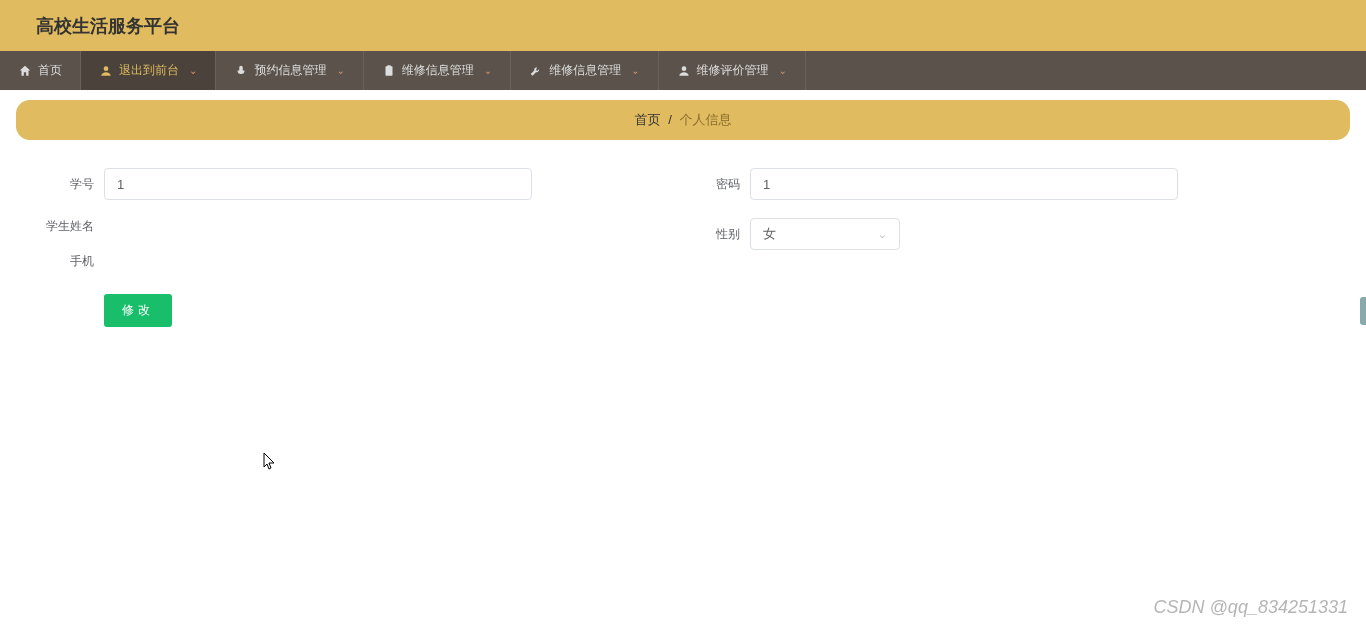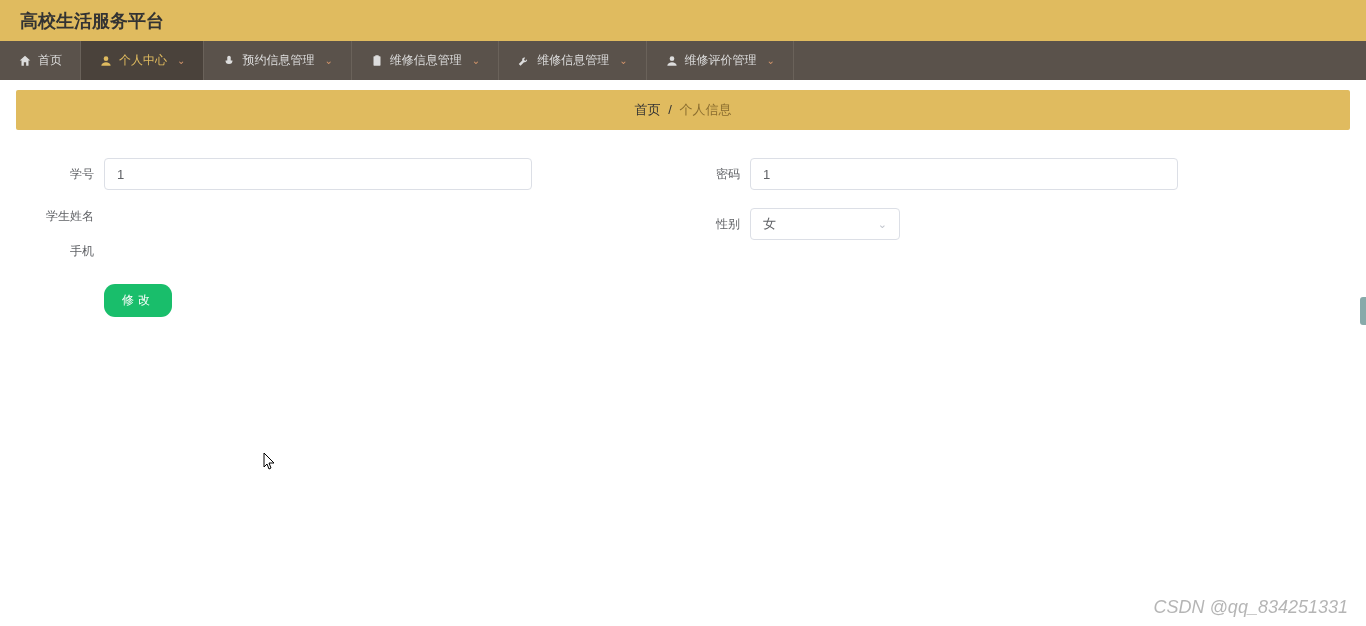--- a/index.html
+++ b/index.html
@@ -1,23 +1,23 @@
 <!DOCTYPE html>
 <html><head>
   <meta charset="utf-8">
   <style>
     * { margin: 0; padding: 0; box-sizing: border-box; }
     body { font-family: "Microsoft YaHei", Arial, sans-serif; font-size: 13px; color: #333; background: #fff; }
     
     .header {
       background: #e0bb5f;
-      height: 41px;
+      height: 51px;
       display: flex;
       align-items: center;
-      padding: 0 20px;
+      padding: 0 36px;
       justify-content: space-between;
     }
     .header-title { font-size: 18px; font-weight: bold; color: #333; }
     .header-right { display: flex; gap: 20px; font-size: 13px; }
     .header-right span { cursor: pointer; }
     
     .navbar {
       background: #5a524b;
       height: 39px;
       display: flex;
@@ -36,21 +36,21 @@
     .nav-item.active { background: #4a423b; color: #e0bb5f; }
     .nav-icon { width: 14px; height: 14px; display: inline-block; }
     .chevron { color: #d4956a; font-size: 10px; margin-left: 4px; }
     
     .content { padding: 10px 16px; }
     .breadcrumb {
       background: #e0bb5f;
       padding: 11px 0;
       text-align: center;
       font-size: 13px;
-      border-radius: 2px;
+      border-radius: 14px;
     }
     .breadcrumb .sep { margin: 0 4px; }
     .breadcrumb .current { color: #8a6d2f; }
     
     .form-area { padding: 28px 10px; display: flex; gap: 140px; }
     .form-col { flex: 0 0 auto; }
     .form-row { display: flex; align-items: center; margin-bottom: 18px; }
     .form-row.top { align-items: flex-start; }
     .form-label { width: 78px; text-align: right; padding-right: 10px; font-size: 12px; color: #606266; padding-top: 6px;}
     .form-row:not(.top) .form-label { padding-top: 0; text-align: right; }
@@ -82,21 +82,21 @@
     .avatar-check { position: absolute; top: 1px; right: 2px; color: #fff; font-size: 10px; }
     .upload-box {
       width: 105px; height: 105px; border: 1px dashed #d9d9d9;
       border-radius: 4px; display: flex; align-items: center; justify-content: center;
       cursor: pointer; color: #8c939d; font-size: 24px; background: #fbfdff;
     }
     .upload-hint { font-size: 11px; color: #8c8c8c; margin-top: 30px; margin-left: 1px; }
     
     .btn-submit {
       background: #19be6b; color: #fff; border: none;
-      padding: 8px 18px; border-radius: 11px; font-size: 12px;
+      padding: 8px 18px; border-radius: 3px; font-size: 12px;
       cursor: pointer; margin-left: 78px; margin-top: 6px;
       letter-spacing: 4px;
     }
     
     .watermark {
       position: fixed; bottom: 8px; right: 18px;
       font-size: 18px; color: rgba(120,120,120,0.55); font-style: italic;
       font-family: Arial;
     }
     .cursor-ptr { position: fixed; left: 263px; top: 452px; pointer-events: none; }
@@ -114,21 +114,21 @@
     <svg class="nav-icon" viewBox="0 0 24 24" fill="currentColor">
         <path d="M12 3l9 8h-3v9h-4v-6h-4v6H6v-9H3z"></path>
       </svg>
     <span>首页</span>
   </div>
   <div class="nav-item active">
     <svg class="nav-icon" viewBox="0 0 24 24" fill="currentColor">
         <circle cx="12" cy="8" r="4"></circle>
         <path d="M4 20c0-4 4-6 8-6s8 2 8 6z"></path>
       </svg>
-    <span>个人中心</span>
+    <span>退出到前台</span>
     <span class="chevron">⌄</span>
   </div>
   <div class="nav-item">
     <svg class="nav-icon" viewBox="0 0 24 24" fill="currentColor">
         <rect x="9" y="3" width="6" height="11" rx="3"></rect>
         <path d="M6 11a6 6 0 0012 0M12 17v4"></path>
       </svg>
     <span>预约信息管理</span>
     <span class="chevron">⌄</span>
   </div>

